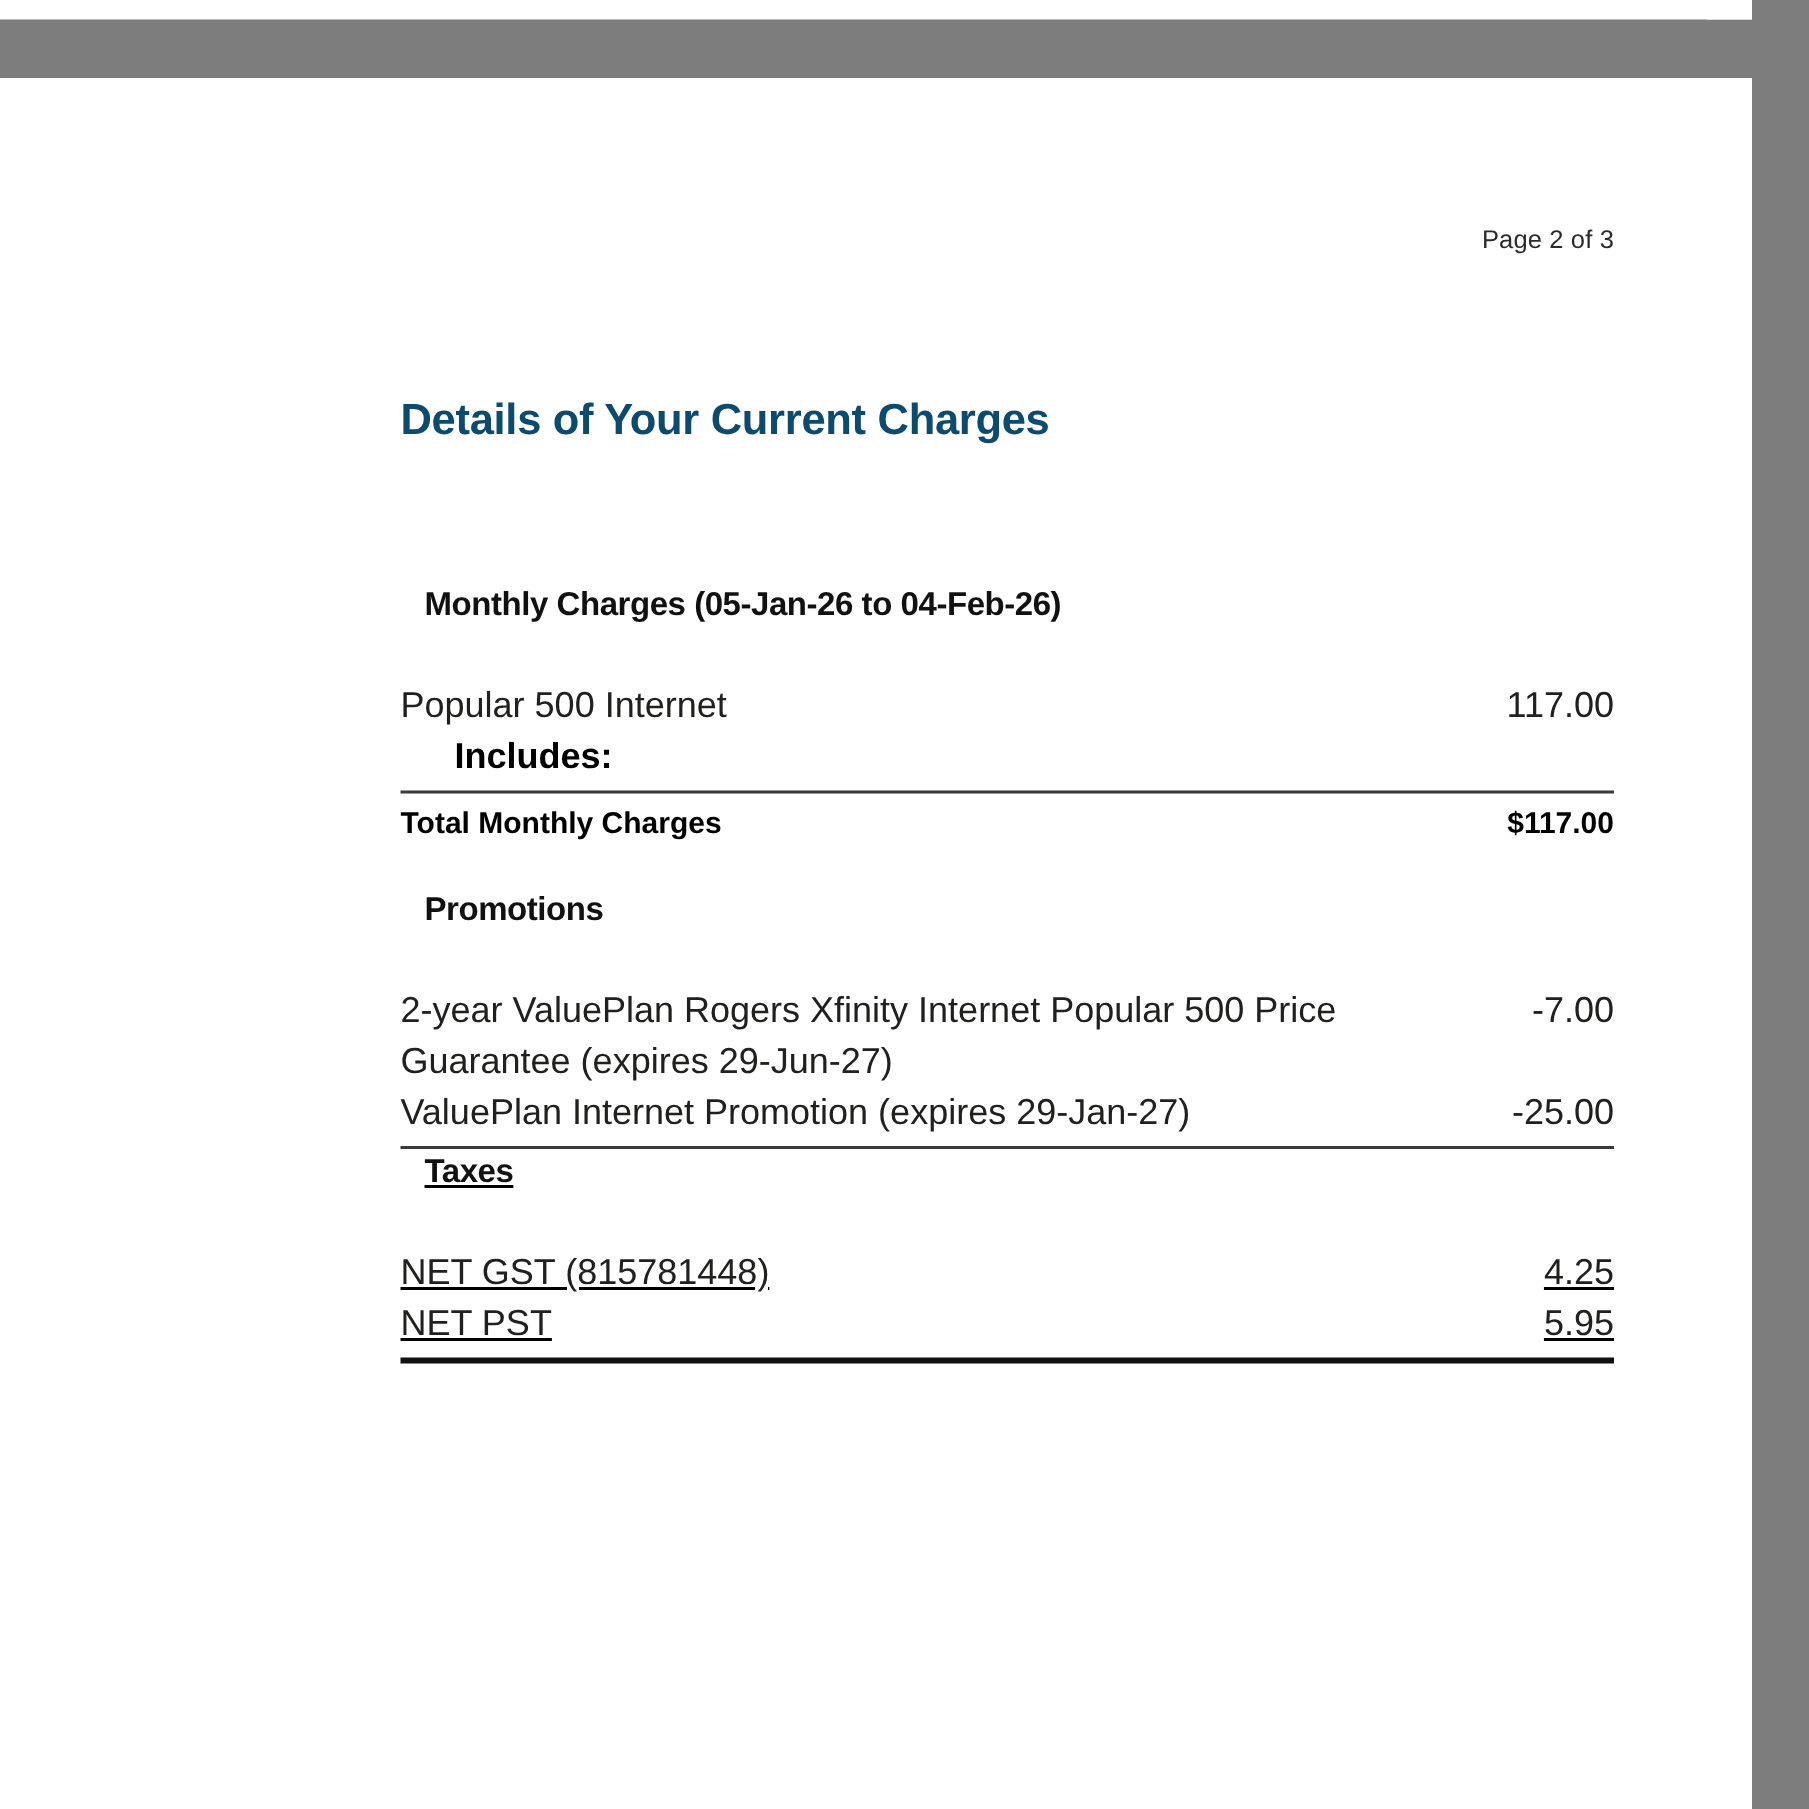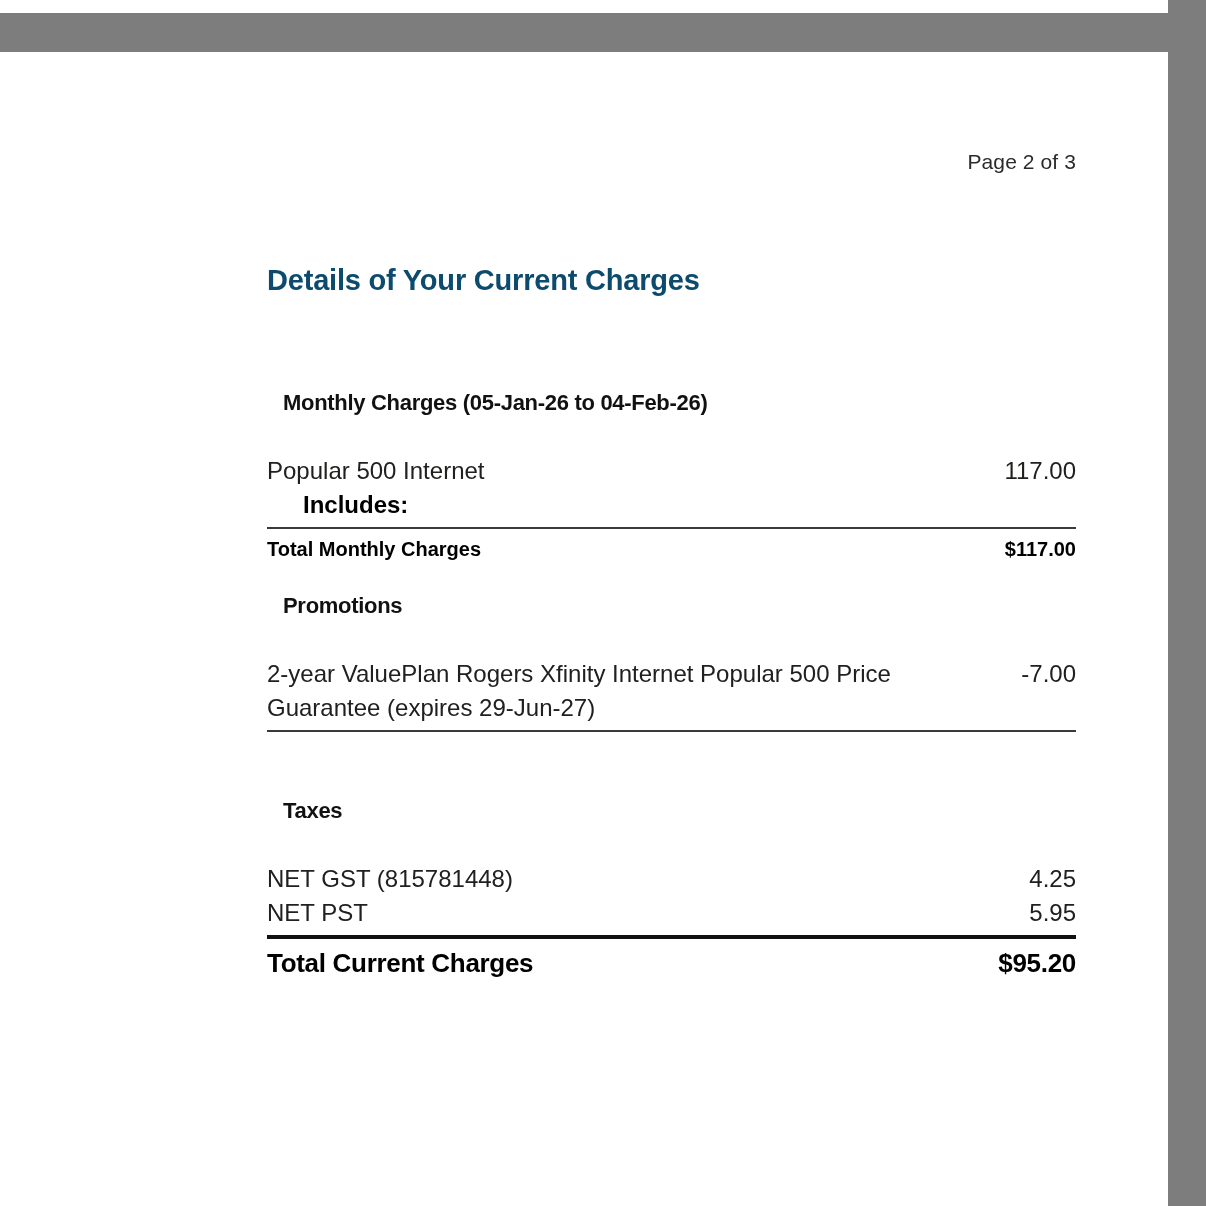--- a/index.html
+++ b/index.html
@@ -51,21 +51,21 @@
     background: #ffffff;
   }
 
   
   .page-number {
     position: absolute;
     left: 267px;
     top: 98px;
     width: 809px;
     text-align: right;
-    font-size: 21px;
+    font-size: 17px;
     color: #2b2b2b;
     letter-spacing: 0.1px;
   }
 
   
   .doc-title {
     position: absolute;
     left: 267px;
     top: 212px;
     font-size: 29px;
@@ -131,21 +131,21 @@
   }
   .rule-thick {
     height: 0;
     border-top: 4px solid #111111;
     margin: 0;
   }
 
   
   #monthly-block { position: absolute; left: 267px; top: 322px; width: 809px; }
   #promotions-block { position: absolute; left: 267px; top: 525px; width: 809px; }
-  #taxes-block { position: absolute; left: 267px; top: 730px; width: 809px; }
+  #taxes-block { position: absolute; left: 267px; top: 700px; width: 809px; text-decoration: underline; }
   .rule-gap-above { margin-top: 5px; }
   .rule-gap-below { margin-bottom: 6px; }
 </style>
 </head>
 <body>
 
 <div id="scan-band-top"></div>
 <div id="scan-corner-white"></div>
 <div id="scan-band-right"></div>
 
@@ -181,20 +181,24 @@
   <div id="promotions-block">
     <div class="section-heading">Promotions</div>
 
     <div style="height:22px"></div>
 
     <div class="row">
       <span class="label">2-year ValuePlan Rogers Xfinity Internet Popular 500 Price Guarantee (expires 29-Jun-27)</span>
       <span class="amount">-7.00</span>
     </div>
 
+    <div class="row">
+      <span class="label">ValuePlan Internet Promotion (expires 29-Jan-27)</span>
+      <span class="amount">-25.00</span>
+    </div>
 
     <div class="rule-thin rule-gap-above rule-gap-below"></div>
 
   </div>
 
   <div id="taxes-block">
     <div class="section-heading">Taxes</div>
 
     <div style="height:22px"></div>
 
@@ -203,19 +207,15 @@
       <span class="amount">4.25</span>
     </div>
 
     <div class="row">
       <span class="label">NET PST</span>
       <span class="amount">5.95</span>
     </div>
 
     <div class="rule-thick rule-gap-above rule-gap-below"></div>
 
-    <div class="row grand-total">
-      <span class="label">Total Current Charges</span>
-      <span class="amount">$95.20</span>
-    </div>
   </div>
 
 </div>
 
 </body></html>

